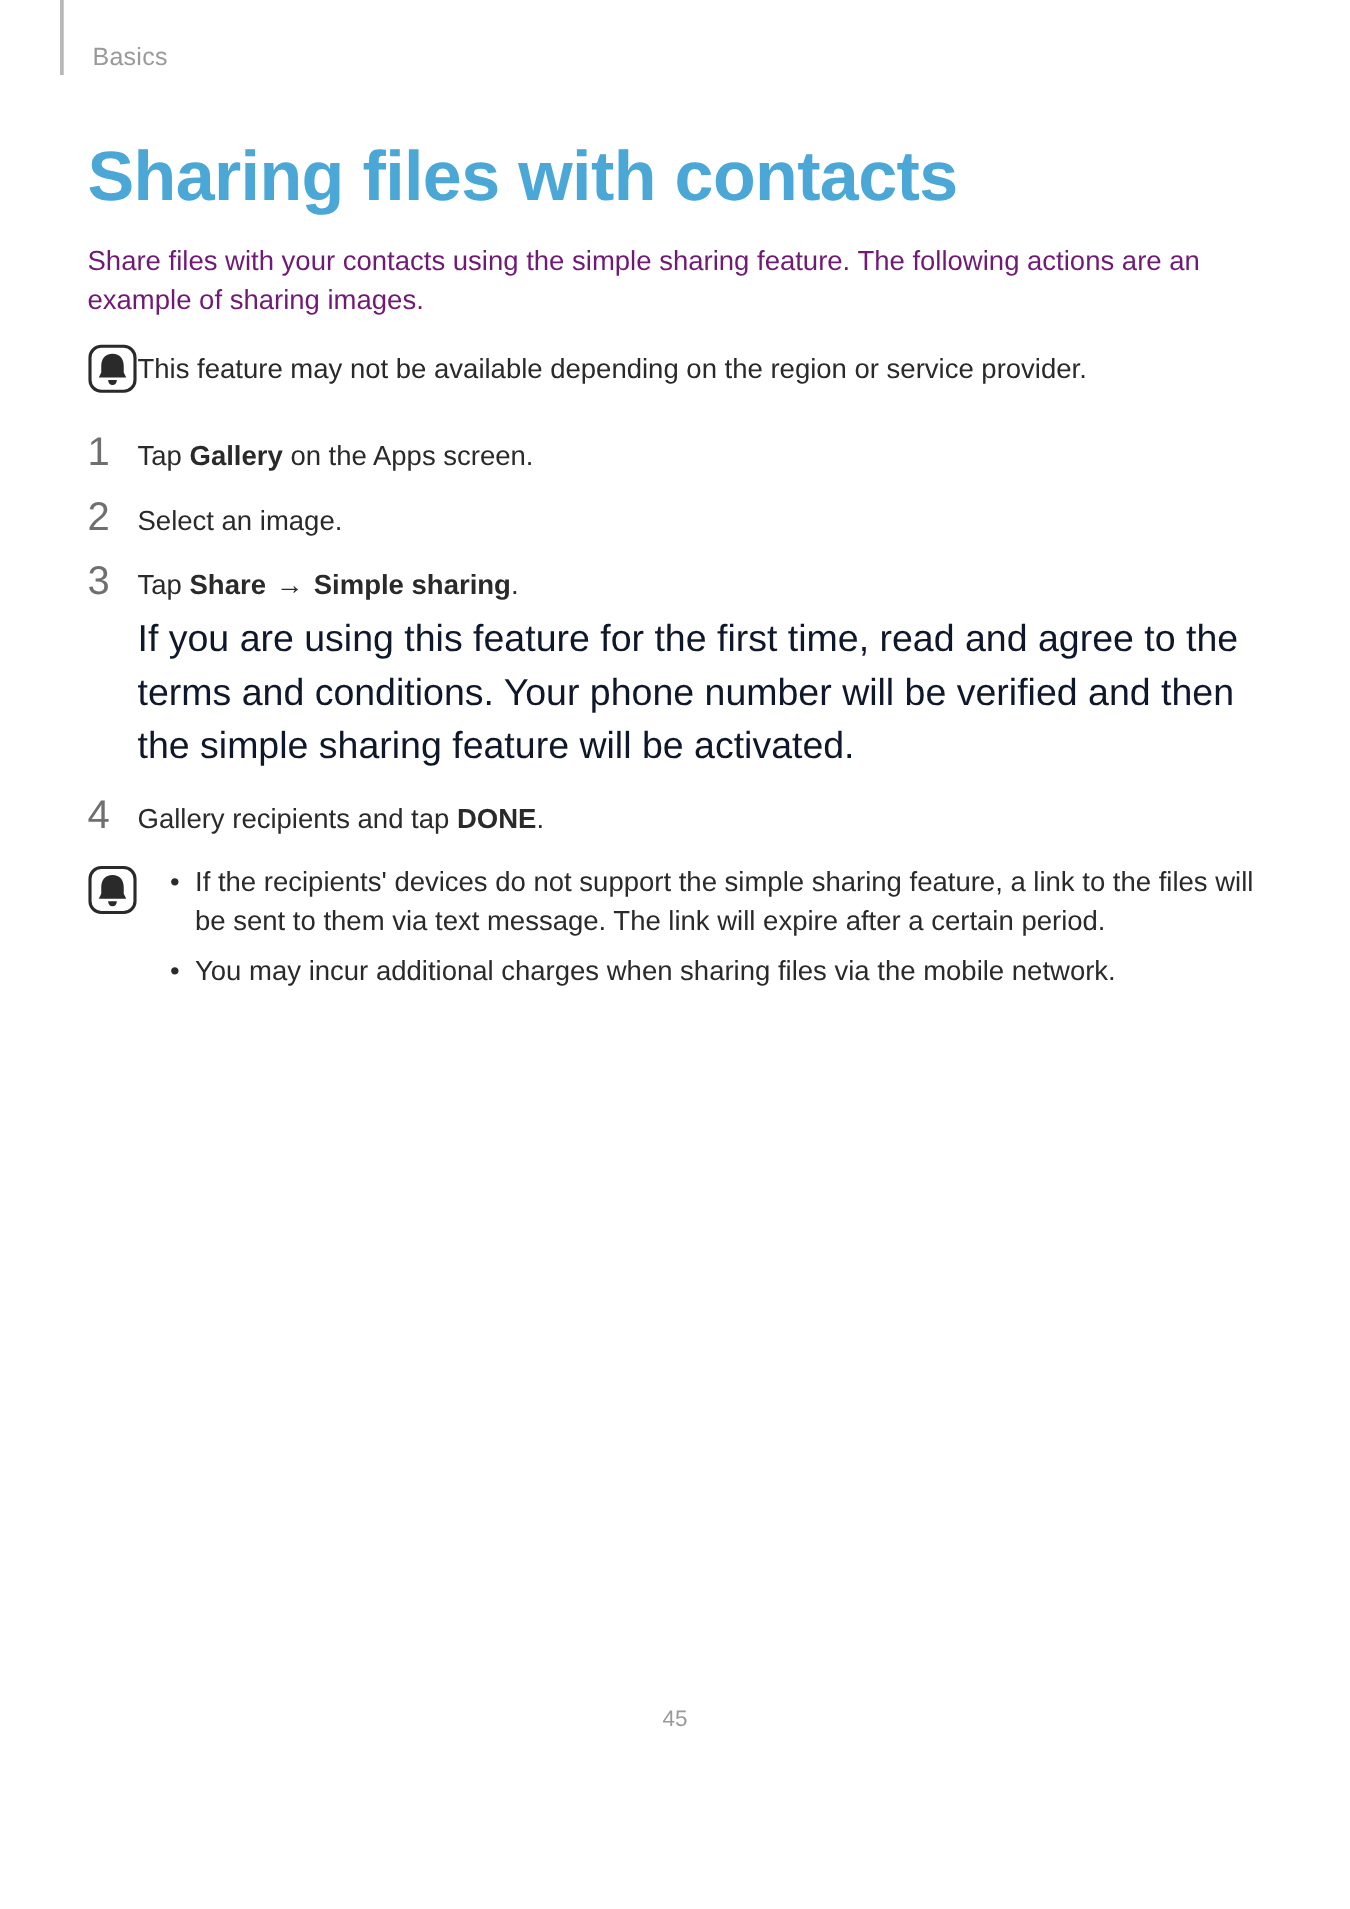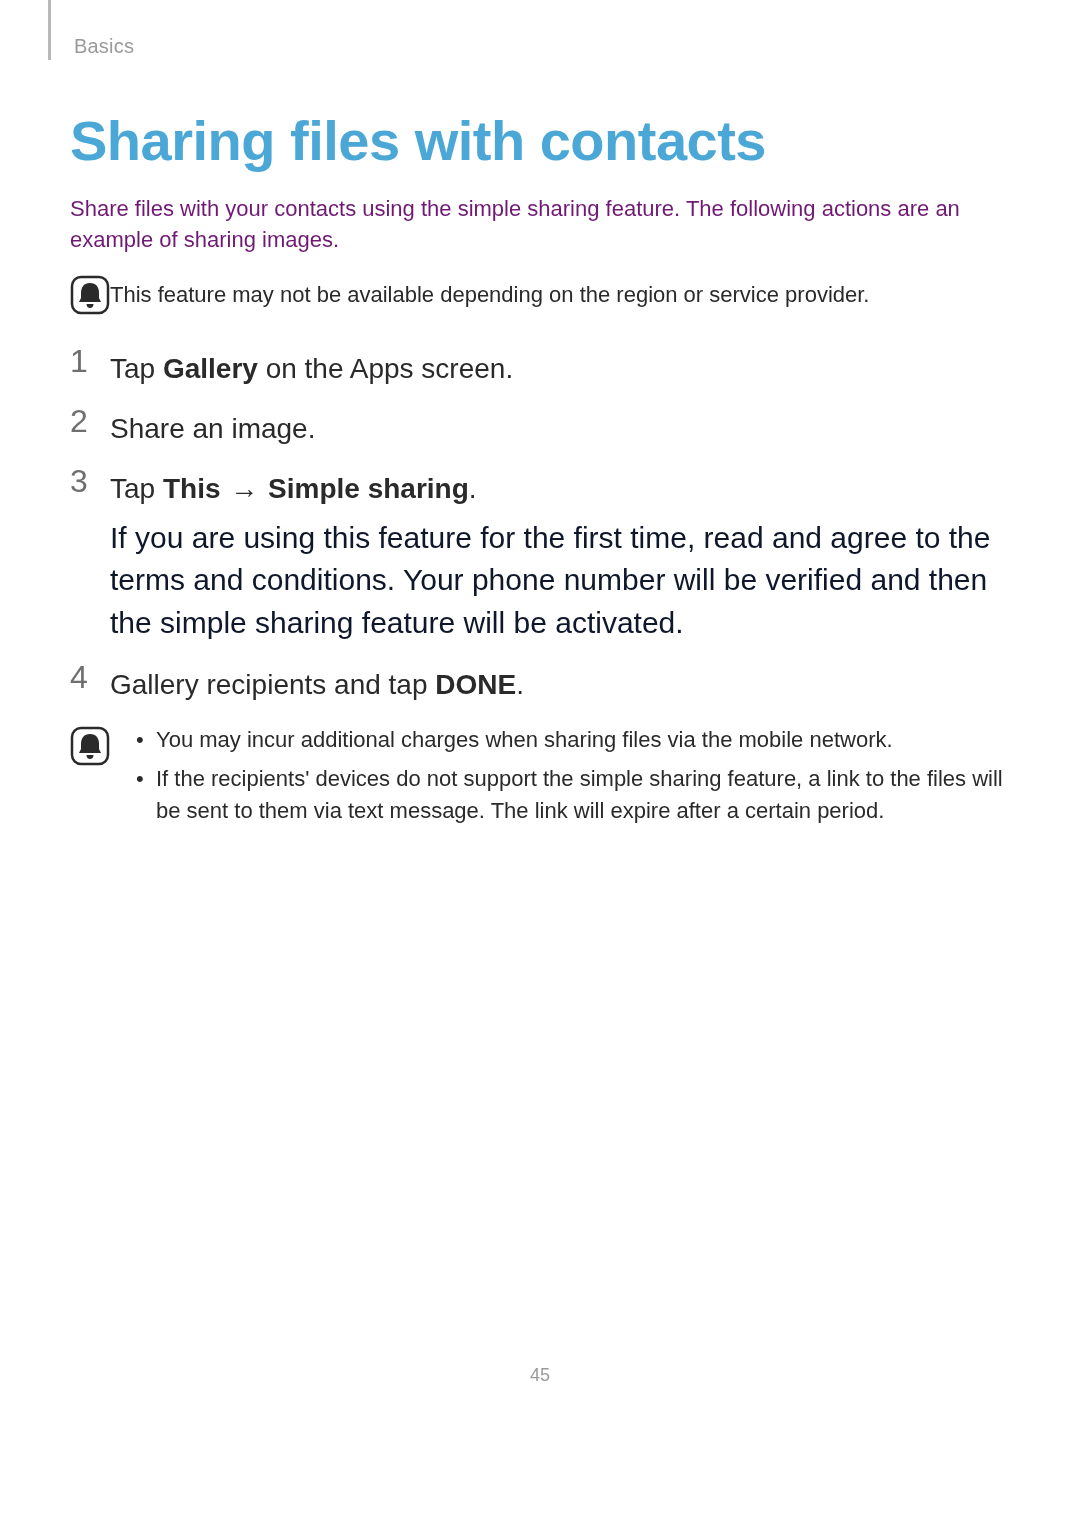--- a/index.html
+++ b/index.html
@@ -78,21 +78,21 @@
     content: counter(step);
     position: absolute;
     left: 0;
     top: -6px;
     font-size: 32px;
     color: #6f6f6f;
     font-weight: 400;
     font-family: "Segoe UI", "Helvetica Neue", Arial, sans-serif;
   }
   .step-line {
-    font-size: 28px;
+    font-size: 22px;
     line-height: 1.42;
     color: #2a2a2a;
   }
   .step-sub {
     font-size: 30px;
     line-height: 1.42;
     color: #0f172a;
     margin-top: 8px;
   }
   .b { font-weight: 700; }
@@ -157,41 +157,41 @@
     <div class="note-text">This feature may not be available depending on the region or service provider.</div>
   </div>
 
   <ol class="steps">
     <li>
       <div class="step-line">
         <span>Tap </span><span class="b">Gallery</span><span> on the Apps screen.</span>
       </div>
     </li>
     <li>
-      <div class="step-line">Share an image.</div>
+      <div class="step-line">Select an image.</div>
     </li>
     <li>
       <div class="step-line">
-        <span>Tap </span><span class="b">This</span><span class="arrow"> → </span><span class="b">Simple sharing</span><span>.</span>
+        <span>Tap </span><span class="b">Share</span><span class="arrow"> → </span><span class="b">Simple sharing</span><span>.</span>
       </div>
       <div class="step-sub">If you are using this feature for the first time, read and agree to the terms and conditions. Your phone number will be verified and then the simple sharing feature will be activated.</div>
     </li>
     <li>
       <div class="step-line">
         <span>Gallery recipients and tap </span><span class="b">DONE</span><span>.</span>
       </div>
     </li>
   </ol>
 
   <div class="note-row2">
     <svg class="note-icon" viewBox="0 0 40 40">
       <rect x="2" y="2" width="36" height="36" rx="9" ry="9" fill="none" stroke="#2a2a2a" stroke-width="2.5"></rect>
       <path d="M20 8 C14 8 11 12 11 18 L11 23 L9 27 L31 27 L29 23 L29 18 C29 12 26 8 20 8 Z" fill="#2a2a2a"></path>
       <path d="M16.5 29 C16.5 31.5 18 33 20 33 C22 33 23.5 31.5 23.5 29 Z" fill="#2a2a2a"></path>
     </svg>
     <ul class="bullets">
+      <li>If the recipients' devices do not support the simple sharing feature, a link to the files will be sent to them via text message. The link will expire after a certain period.</li>
       <li>You may incur additional charges when sharing files via the mobile network.</li>
-      <li>If the recipients' devices do not support the simple sharing feature, a link to the files will be sent to them via text message. The link will expire after a certain period.</li>
     </ul>
   </div>
 
   <div class="page-number">45</div>
 </div>
 
 </body></html>

